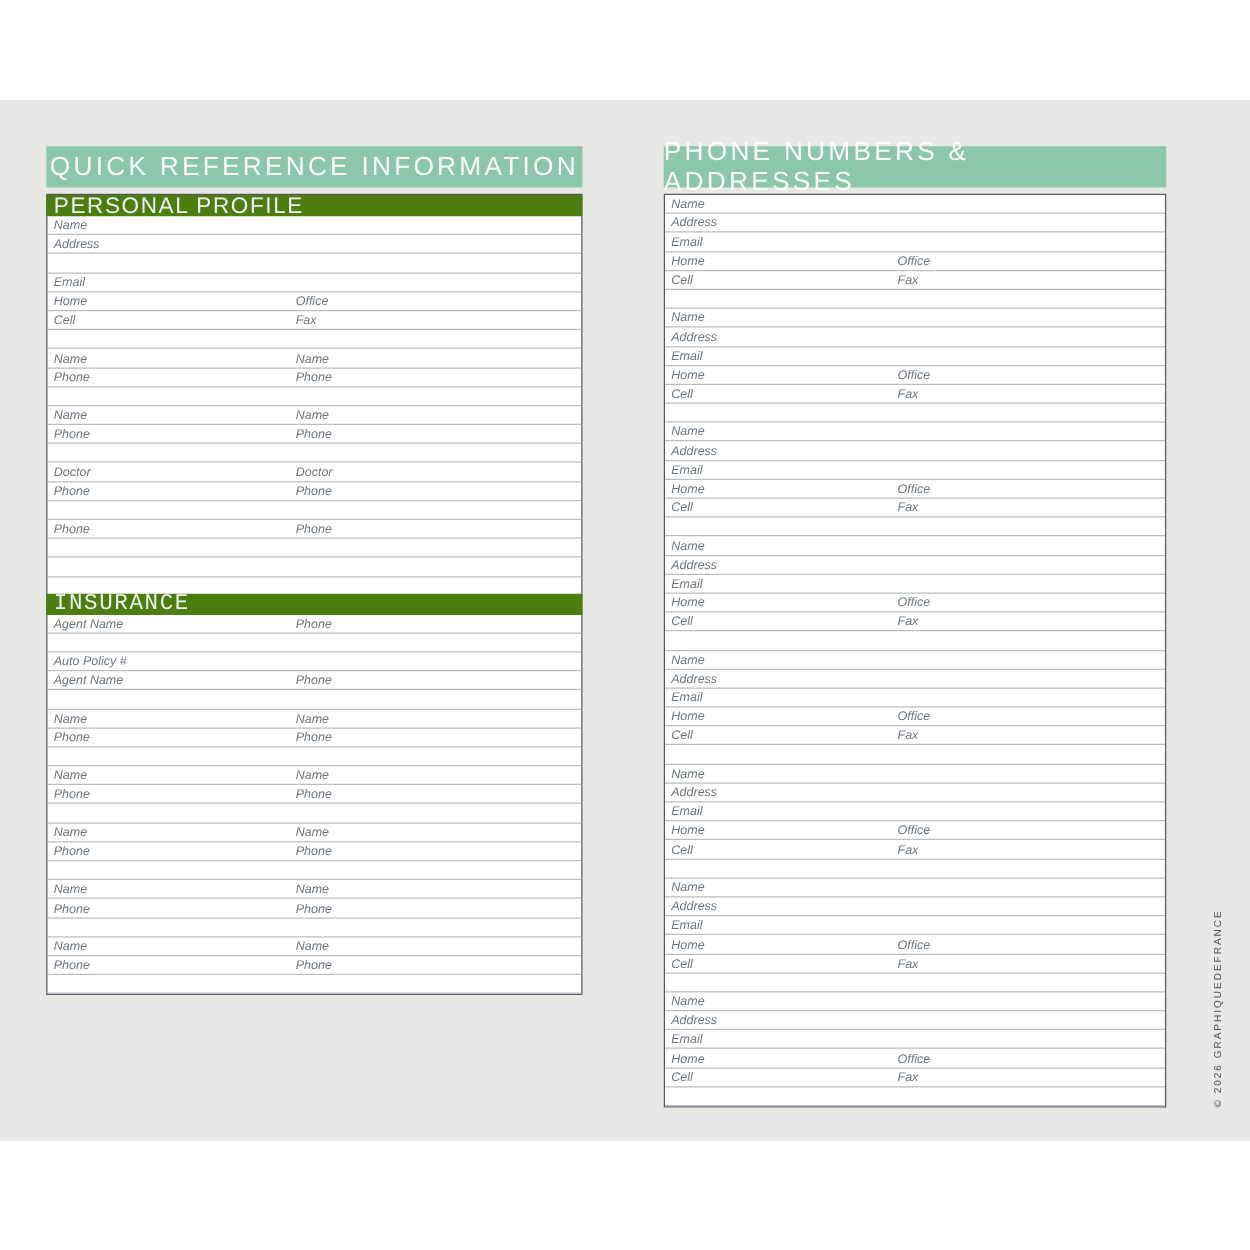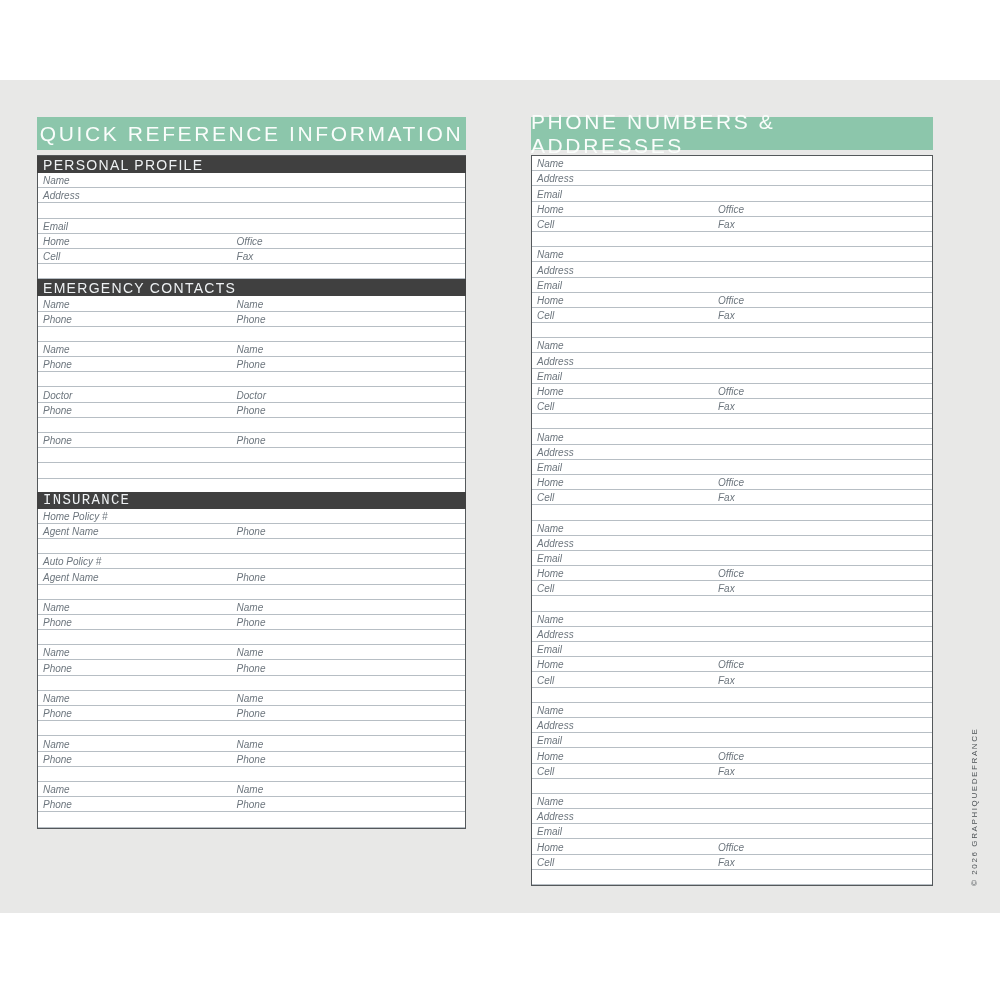--- a/index.html
+++ b/index.html
@@ -17,23 +17,23 @@
   .page-title{
     height:33px;background:#8cc6ab;color:#fafdfb;
     display:flex;align-items:center;justify-content:center;
     font-size:21px;letter-spacing:2.6px;font-weight:normal;
     margin-bottom:5px;
   }
   .sheet{
     background:#ffffff;border:1px solid #54585b;
   }
   .section-bar{
-    height:17px;background:#404040;color:#eef1f3;
+    height:17px;background:#4d7c0f;color:#eef1f3;
     display:flex;align-items:center;
-    font-size:14px;letter-spacing:1.3px;padding-left:6px;
+    font-size:18px;letter-spacing:1.3px;padding-left:6px;
     margin-left:-1px;margin-right:-1px;
   }
   .section-bar.gap{margin-top:13px;font-family:Liberation Mono, monospace;}
   .row{
     position:relative;height:15.2px;box-sizing:border-box;
     border-bottom:1px solid #b7bec4;
   }
   .lbl{
     position:absolute;bottom:1px;
     font-style:italic;font-size:10px;color:#6d767e;
@@ -78,21 +78,20 @@
         <span class="lbl r">Office</span>
       </div>
       <div class="row">
         <span class="lbl l">Cell</span>
         <span class="lbl r">Fax</span>
       </div>
       <div class="row">
         <span class="lbl l"></span>
         <span class="lbl r"></span>
       </div>
-      <div class="section-bar">EMERGENCY CONTACTS</div>
       <div class="row">
         <span class="lbl l">Name</span>
         <span class="lbl r">Name</span>
       </div>
       <div class="row">
         <span class="lbl l">Phone</span>
         <span class="lbl r">Phone</span>
       </div>
       <div class="row">
         <span class="lbl l"></span>
@@ -128,24 +127,20 @@
       </div>
       <div class="row">
         <span class="lbl l"></span>
         <span class="lbl r"></span>
       </div>
       <div class="row">
         <span class="lbl l"></span>
         <span class="lbl r"></span>
       </div>
       <div class="section-bar gap">INSURANCE</div>
-      <div class="row">
-        <span class="lbl l">Home Policy #</span>
-        <span class="lbl r"></span>
-      </div>
       <div class="row">
         <span class="lbl l">Agent Name</span>
         <span class="lbl r">Phone</span>
       </div>
       <div class="row">
         <span class="lbl l"></span>
         <span class="lbl r"></span>
       </div>
       <div class="row">
         <span class="lbl l">Auto Policy #</span>

